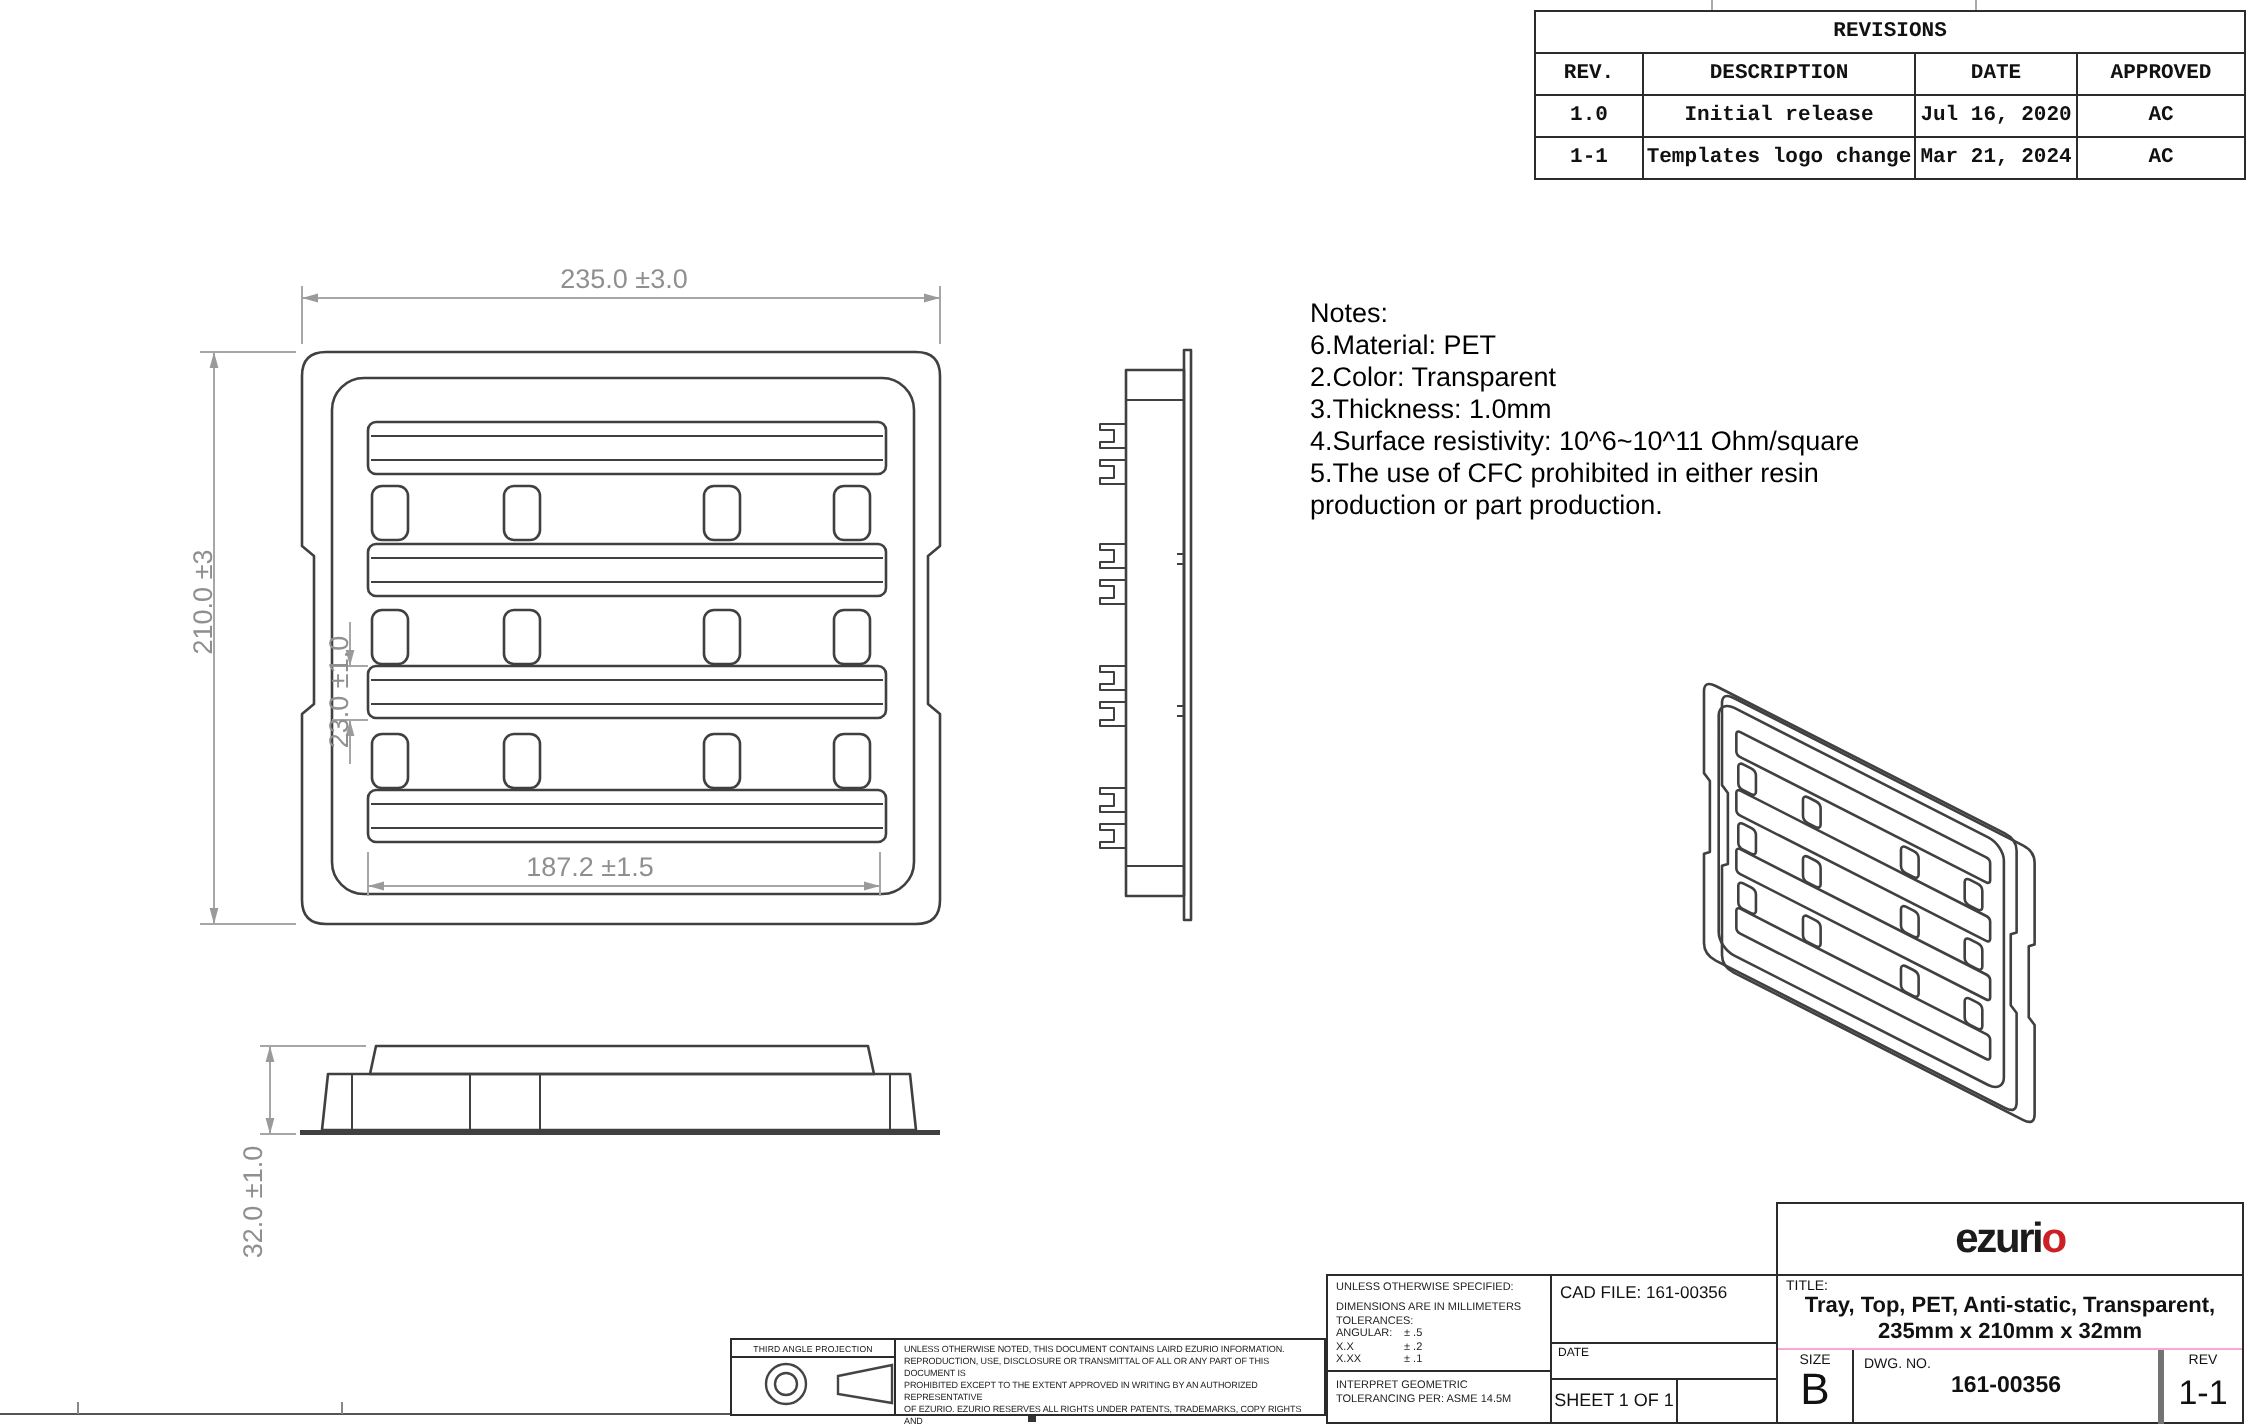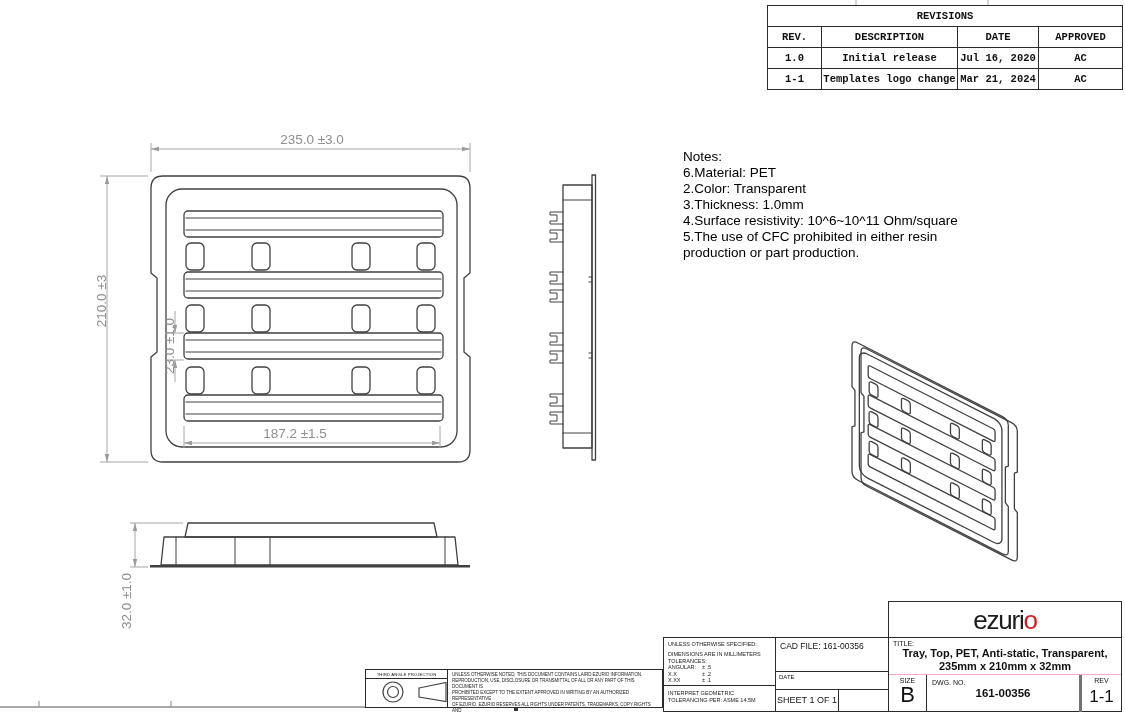--- a/index.html
+++ b/index.html
@@ -9,41 +9,41 @@
   .part{stroke:#404040;stroke-width:1.3;fill:none;stroke-linejoin:round;stroke-linecap:square;}
   .thin{stroke-width:1;}
   .dim line{stroke:#a6a6a6;stroke-width:1;}
   .dim polygon{fill:#9a9a9a;stroke:none;}
   .dimtext{fill:#8f8f8f;font-size:13.5px;font-family:"Liberation Sans","DejaVu Sans",sans-serif;}
   .blk{position:absolute;box-sizing:border-box;border:1px solid #2b2b2b;background:#fff;}
   
   .rev-table{position:absolute;left:767px;top:5px;width:355px;border-collapse:collapse;table-layout:fixed;}
   .rev-table td{border:1px solid #2b2b2b;text-align:center;font-size:10.5px;font-weight:700;padding:0;height:20px;white-space:nowrap;font-family:Liberation Mono, monospace;}
   
-  .notes{position:absolute;left:683px;top:149px;font-size:13.5px;line-height:16px;color:#000;white-space:nowrap;}
+  .notes{position:absolute;left:655px;top:149px;font-size:13.5px;line-height:16px;color:#000;white-space:nowrap;}
   
   .proj{left:365px;top:669px;width:83px;height:39px;}
   .proj-label{border-bottom:1px solid #2b2b2b;font-size:4.3px;text-align:center;padding:2px 0 1px 0;letter-spacing:.1px;}
   .legal{left:447px;top:669px;width:216px;height:39px;padding:2px 4px;font-size:4.5px;line-height:6px;color:#222;letter-spacing:-.05px;}
   
   .tol{left:663px;top:637px;width:113px;height:75px;}
   .tol-top{border-bottom:1px solid #2b2b2b;height:48px;box-sizing:border-box;padding:3px 4px;font-size:5.5px;line-height:6.4px;color:#222;}
   .tol-bot{padding:4px 4px;font-size:5.5px;line-height:7px;color:#222;}
   .tol-row{display:flex;}
   .tol-row span:first-child{width:34px;}
   
   .cad{left:775px;top:637px;width:134px;height:75px;}
   .cad-r1{height:34px;box-sizing:border-box;border-bottom:1px solid #2b2b2b;padding:3px 4px;font-size:8.5px;}
   .cad-r2{height:18px;box-sizing:border-box;border-bottom:1px solid #2b2b2b;padding:2px 3px;font-size:6px;}
   .cad-r3{height:22px;display:flex;}
   .cad-sheet{width:63px;box-sizing:border-box;border-right:1px solid #2b2b2b;font-size:9px;line-height:21px;text-align:center;}
   
   .mtb{left:888px;top:601px;width:234px;height:111px;}
   .mtb-logo{height:36px;box-sizing:border-box;border-bottom:1px solid #2b2b2b;display:flex;align-items:center;justify-content:center;}
-  .logo-word{font-size:26px;font-weight:400;letter-spacing:-1.2px;color:#1c1c1c;line-height:1;text-align:right;}
+  .logo-word{font-size:21px;font-weight:700;letter-spacing:-1.2px;color:#1c1c1c;line-height:1;text-align:right;}
   .logo-o{color:#cd2026;}
   .mtb-title{height:37px;box-sizing:border-box;border-bottom:1px solid #f9a8d4;position:relative;}
   .mtb-title-label{position:absolute;left:4px;top:2px;font-size:7px;}
   .mtb-title-lines{padding-top:9px;text-align:center;font-size:11px;font-weight:700;line-height:12.5px;white-space:nowrap;}
   .mtb-bottom{height:37px;display:flex;}
   .mtb-size{width:38px;box-sizing:border-box;border-right:1px solid #2b2b2b;text-align:center;}
   .mtb-dwg{width:155px;box-sizing:border-box;border-right:3px solid #737373;position:relative;text-align:center;}
   .mtb-rev{flex:1;text-align:center;}
   .cell-label{font-size:7px;padding-top:2px;}
   .mtb-dwg .cell-label{position:absolute;left:5px;top:2px;}

